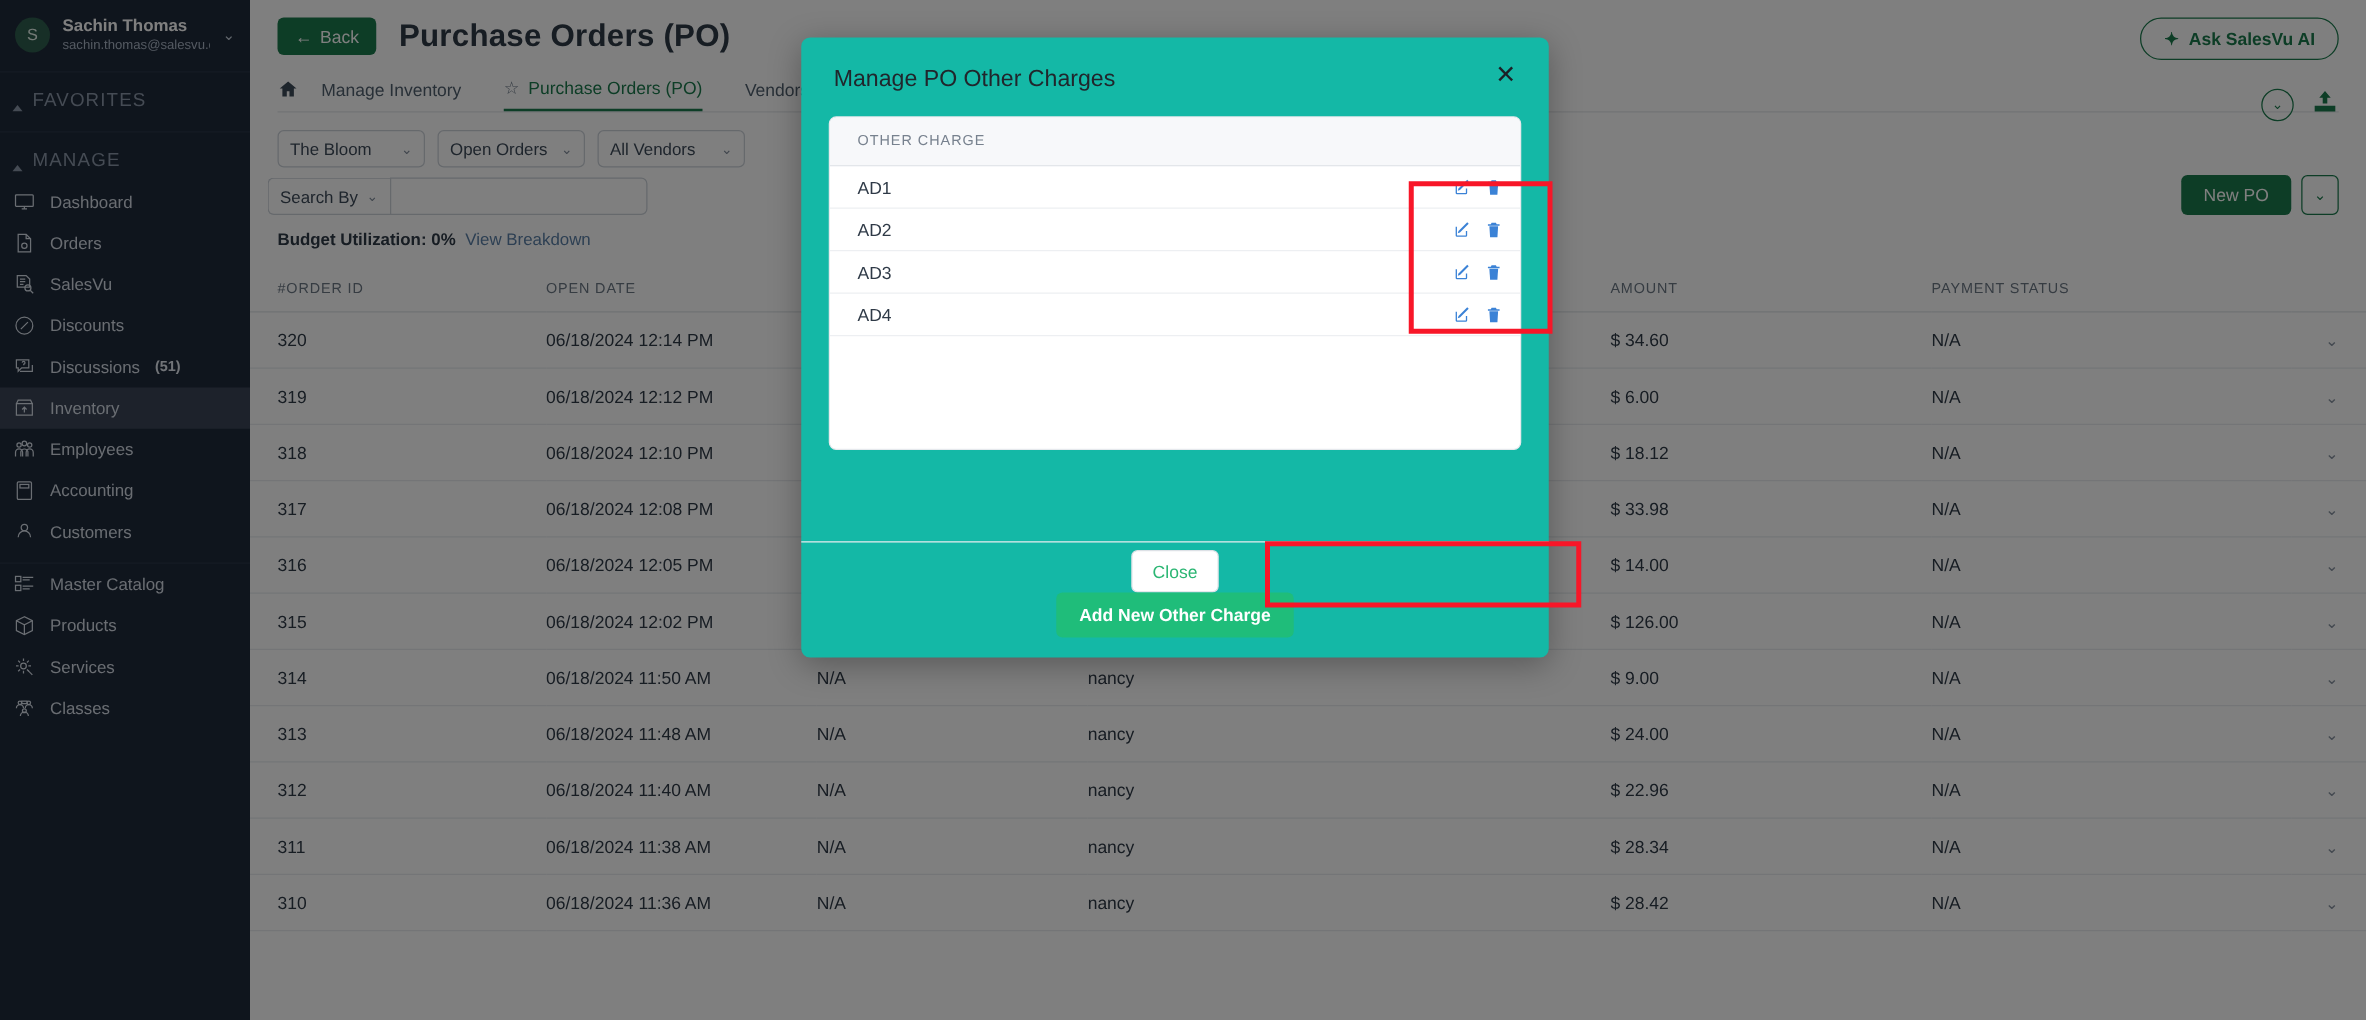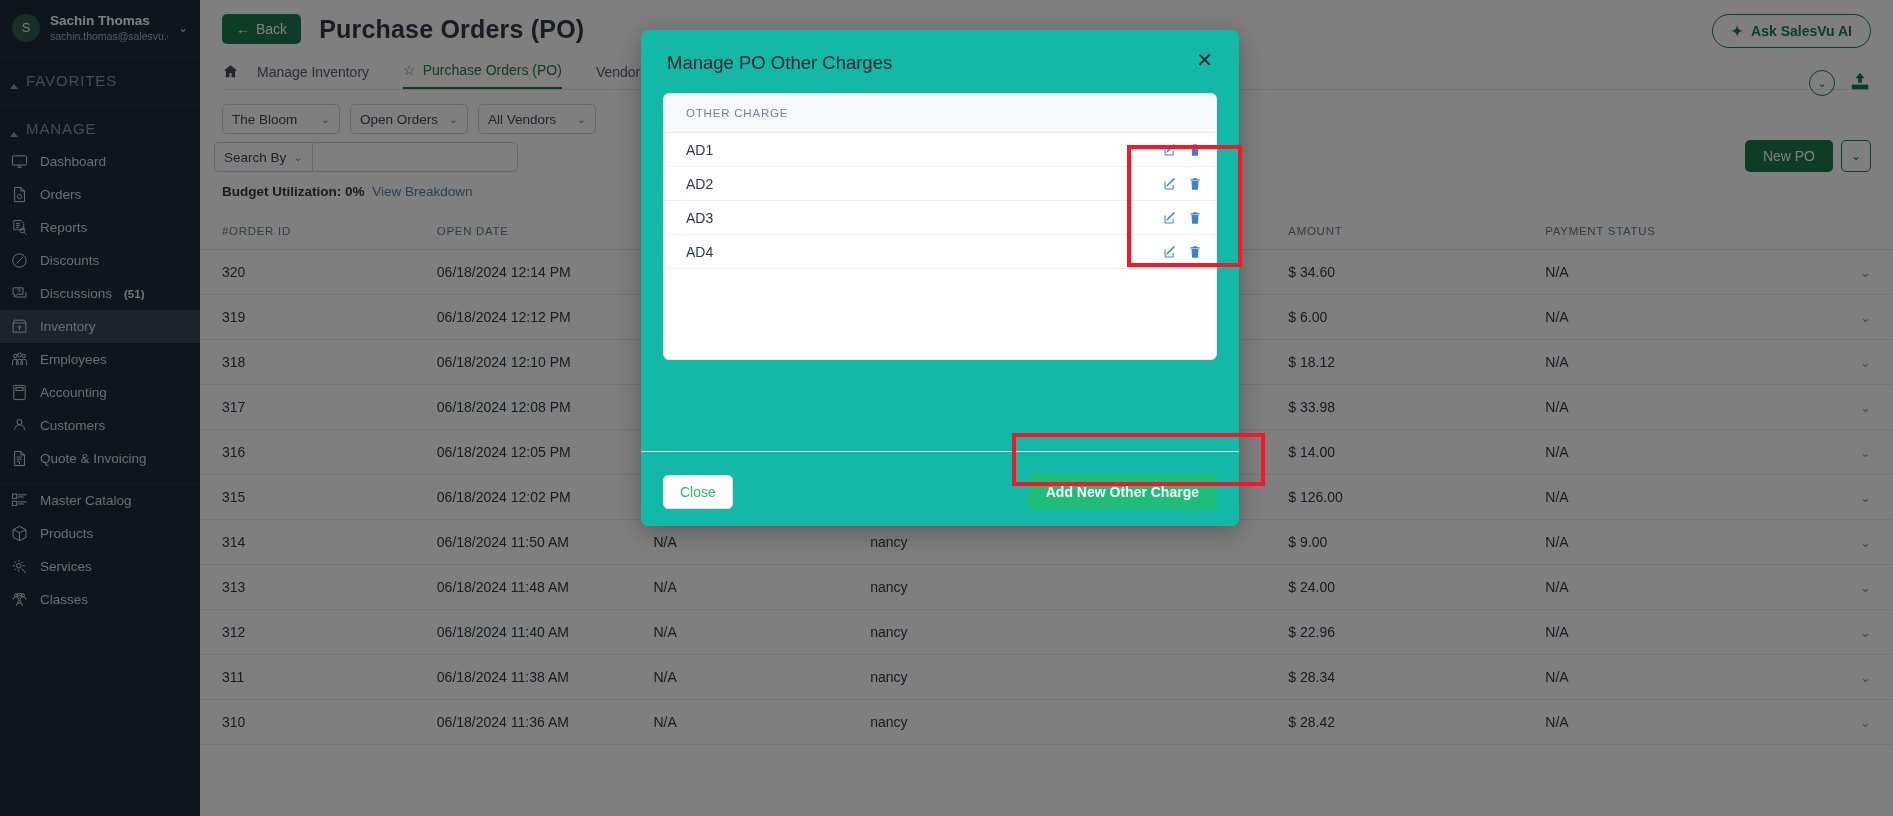--- a/index.html
+++ b/index.html
@@ -224,22 +224,22 @@
     display: flex; align-items: center; justify-content: space-between;
     border-bottom: 1px solid #edeff2; height: 34px;
     padding: 0 14px 0 22px;
   }
   .charge-name { font-size: 14px; color: #2f3a47; }
   .charge-acts { display: flex; align-items: center; gap: 11px; }
   .act-ico { cursor: pointer; display: flex; align-items: center; }
   .act-ico svg { width: 14px; height: 14px; }
   .modal-foot {
     border-top: 1px solid #e8ebef;
-    padding: 22px 22px 16px 22px;
-    display: flex; align-items: center; justify-content: space-between;
+    padding: 6px 22px 16px 22px;
+    display: flex; align-items: center; justify-content: space-between; flex-direction: column;
   }
   .close-btn {
     border: 1px solid #dde1e6; background: #ffffff; color: #2bb673;
     border-radius: 5px; padding: 8px 16px; font-size: 14px;
     cursor: pointer; font-family: inherit;
   }
   .add-btn {
     background: #1fbd7a; color: #ffffff; border: none;
     border-radius: 5px; padding: 10px 18px; font-size: 14px;
     font-weight: bold; cursor: pointer; font-family: inherit;
@@ -298,21 +298,21 @@
         </div>
         <div class="sb-item">
           <span class="sb-ico">
             <svg viewBox="0 0 24 24">
               <path d="M4 2h10l4 4v9H4z"></path>
               <path d="M7 6h6M7 9h6M7 12h4"></path>
               <circle cx="16" cy="16" r="3.4"></circle>
               <path d="M18.6 18.6 22 22"></path>
             </svg>
           </span>
-          <span>Reports</span>
+          <span>SalesVu</span>
         </div>
         <div class="sb-item">
           <span class="sb-ico">
             <svg viewBox="0 0 24 24">
               <circle cx="12" cy="12" r="9.5"></circle>
               <path d="M8.5 8.5h.01M15.5 15.5h.01M16 8 8 16"></path>
             </svg>
           </span>
           <span>Discounts</span>
         </div>
@@ -360,31 +360,20 @@
         </div>
         <div class="sb-item">
           <span class="sb-ico">
             <svg viewBox="0 0 24 24">
               <circle cx="12" cy="7" r="3.6"></circle>
               <path d="M5 18a7 7 0 0 1 14 0"></path>
               <path d="M8 21h.01M12 21h.01M16 21h.01"></path>
             </svg>
           </span>
           <span>Customers</span>
-        </div>
-        <div class="sb-item">
-          <span class="sb-ico">
-            <svg viewBox="0 0 24 24">
-              <path d="M5 2h9l5 5v15H5z"></path>
-              <path d="M14 2v5h5"></path>
-              <path d="M8 10h7M8 13h7M8 16h4"></path>
-              <path d="M12 17v3"></path>
-            </svg>
-          </span>
-          <span>Quote &amp; Invoicing</span>
         </div>
         <div class="sb-divider"></div>
         <div class="sb-item">
           <span class="sb-ico">
             <svg viewBox="0 0 24 24">
               <rect x="2" y="3" width="6" height="6"></rect>
               <rect x="2" y="13" width="6" height="6"></rect>
               <path d="M10 4h12M10 7h8M10 14h12M10 17h8"></path>
             </svg>
           </span>

